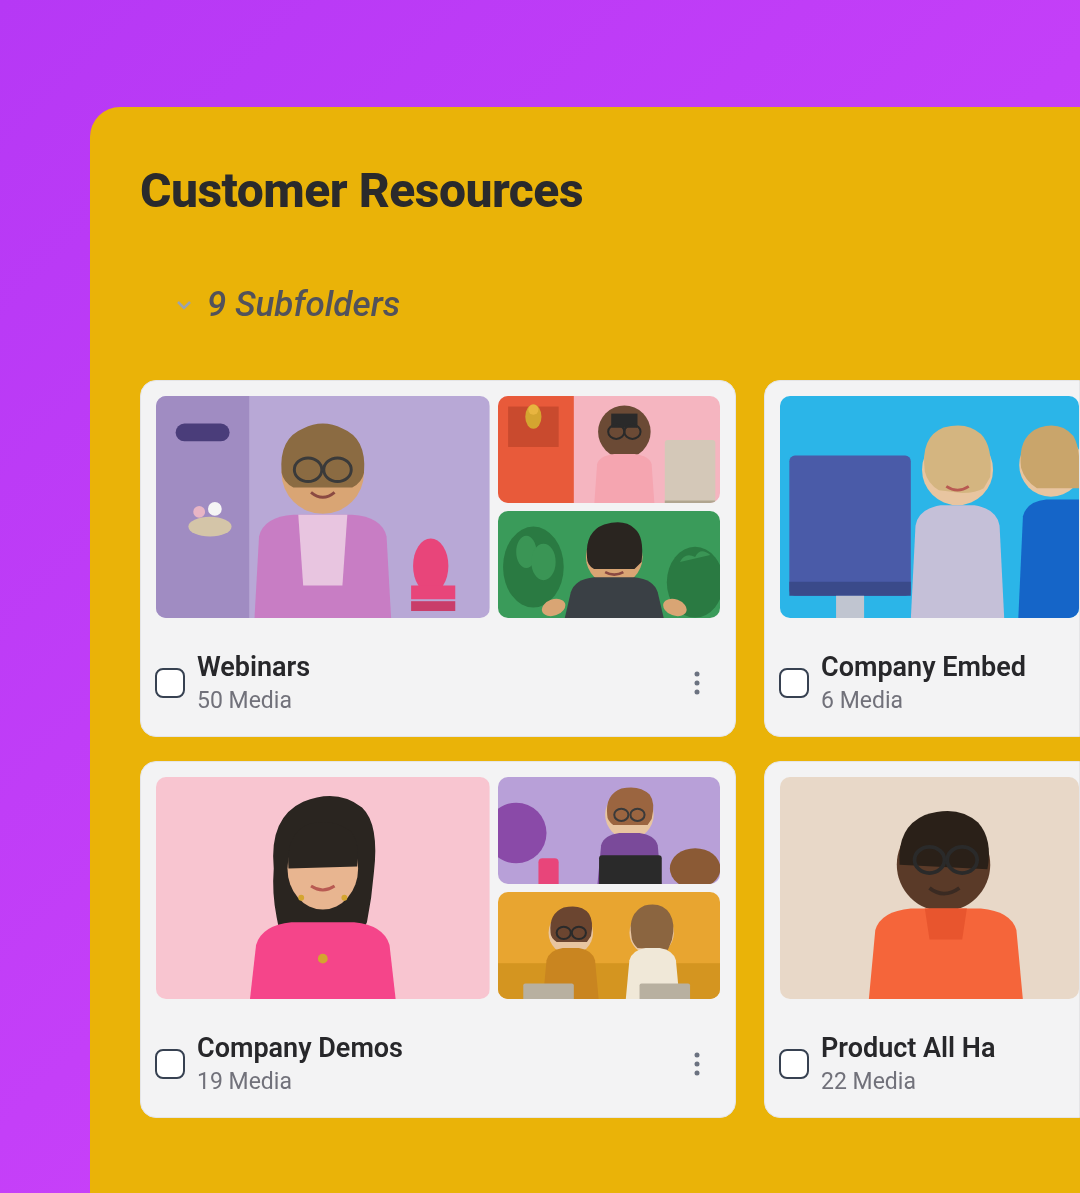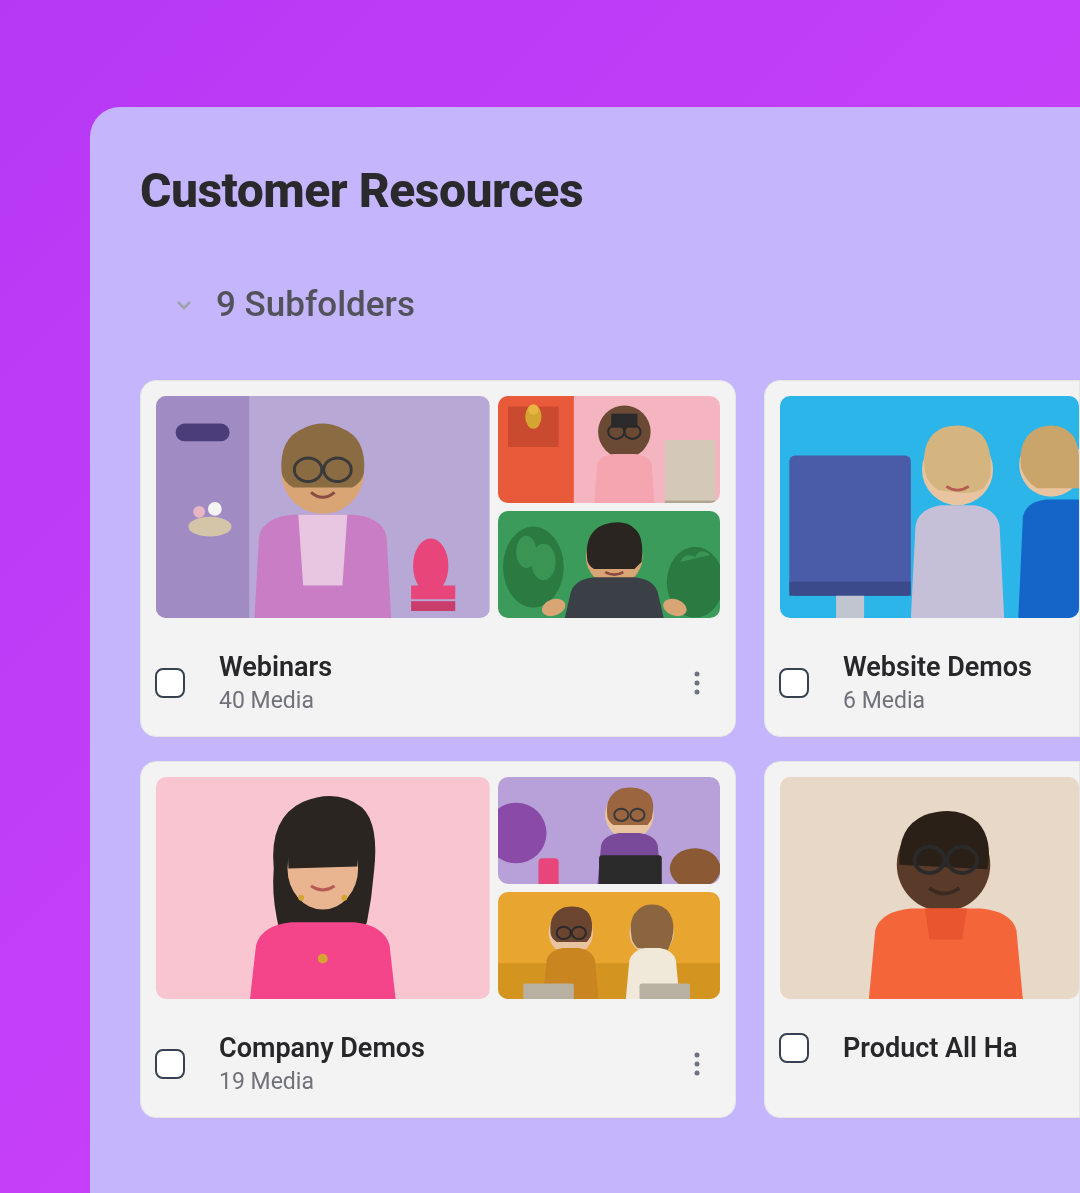--- a/index.html
+++ b/index.html
@@ -16,40 +16,41 @@
       overflow: hidden;
       position: relative;
     }
     
     .panel {
       position: absolute;
       top: 107px;
       left: 90px;
       right: 0;
       bottom: 0;
-      background: #c4b5fd;
+      background: #eab308;
       border-radius: 30px 0 0 0;
       padding: 55px 0 0 50px;
     }
     
     .page-title {
       font-size: 48px;
       font-weight: 800;
       color: #2a2a2c;
       margin-bottom: 65px;
       letter-spacing: -0.5px;
     }
     
     .subfolder-header {
       display: flex;
       align-items: center;
-      gap: 18px;
+      gap: 9px;
       margin-left: 30px;
       margin-bottom: 55px;
       cursor: pointer;
+      font-style: italic;
     }
     
     .chevron-icon {
       width: 28px;
       height: 28px;
       display: flex;
       align-items: center;
       justify-content: center;
     }
     
@@ -113,21 +114,21 @@
     .thumb svg {
       width: 100%;
       height: 100%;
       display: block;
     }
     
     .card-footer {
       display: flex;
       align-items: center;
       padding: 18px 20px 22px 14px;
-      gap: 34px;
+      gap: 12px;
     }
     
     .checkbox {
       width: 30px;
       height: 30px;
       border: 2.5px solid #374151;
       border-radius: 8px;
       background: #ffffff;
       flex-shrink: 0;
       cursor: pointer;
@@ -246,21 +247,21 @@
             <path d="M 65 115 L 72 85 Q 76 72 95 70 L 135 70 Q 154 72 158 85 L 165 115 Z" fill="#3a4045"></path>
             <ellipse cx="55" cy="100" rx="12" ry="8" fill="#d9a574" transform="rotate(-20 55 100)"></ellipse>
             <ellipse cx="175" cy="100" rx="12" ry="8" fill="#d9a574" transform="rotate(20 175 100)"></ellipse>
           </svg>
         </div>
       </div>
       <div class="card-footer">
         <div class="checkbox"></div>
         <div class="card-meta">
           <div class="card-title">Webinars</div>
-          <div class="card-count">40 Media</div>
+          <div class="card-count">50 Media</div>
         </div>
         <div class="more-button">
           <svg viewBox="0 0 6 24">
             <circle class="more-dot" cx="3" cy="3" r="2.5"></circle>
             <circle class="more-dot" cx="3" cy="12" r="2.5"></circle>
             <circle class="more-dot" cx="3" cy="21" r="2.5"></circle>
           </svg>
         </div>
       </div>
     </div>
@@ -279,21 +280,21 @@
             <path d="M 140 240 L 145 140 Q 148 122 172 118 L 208 118 Q 232 122 235 140 L 240 240 Z" fill="#c5c0d8"></path>
             <circle cx="290" cy="75" r="34" fill="#e8c5a0"></circle>
             <path d="M 258 78 Q 254 44 278 35 Q 300 28 314 44 Q 322 58 320 85 L 320 100 L 275 100 Q 262 92 258 78" fill="#c9a56b"></path>
             <path d="M 255 240 L 260 130 Q 264 114 285 112 L 320 112 L 320 240 Z" fill="#1565c8"></path>
           </svg>
         </div>
       </div>
       <div class="card-footer">
         <div class="checkbox"></div>
         <div class="card-meta">
-          <div class="card-title">Website Demos</div>
+          <div class="card-title">Company Embed</div>
           <div class="card-count">6 Media</div>
         </div>
       </div>
     </div>
 
     <div class="card">
       <div class="card-thumbs three-up">
         <div class="thumb">
           <svg viewBox="0 0 340 240" preserveAspectRatio="xMidYMid slice">
             <rect width="340" height="240" fill="#f8c5d0"></rect>
@@ -368,19 +369,20 @@
             <path d="M 160 120 Q 175 132 192 120" stroke="#3a2a22" stroke-width="4" fill="none"></path>
             <path d="M 95 240 L 102 165 Q 108 145 140 142 L 215 142 Q 247 145 253 165 L 260 240 Z" fill="#f5653a"></path>
             <path d="M 155 142 L 200 142 L 195 175 L 160 175 Z" fill="#e8552e"></path>
           </svg>
         </div>
       </div>
       <div class="card-footer">
         <div class="checkbox"></div>
         <div class="card-meta">
           <div class="card-title">Product All Ha</div>
+          <div class="card-count">22 Media</div>
         </div>
       </div>
     </div>
 
   </div>
 
 </div>
 
 </body></html>

